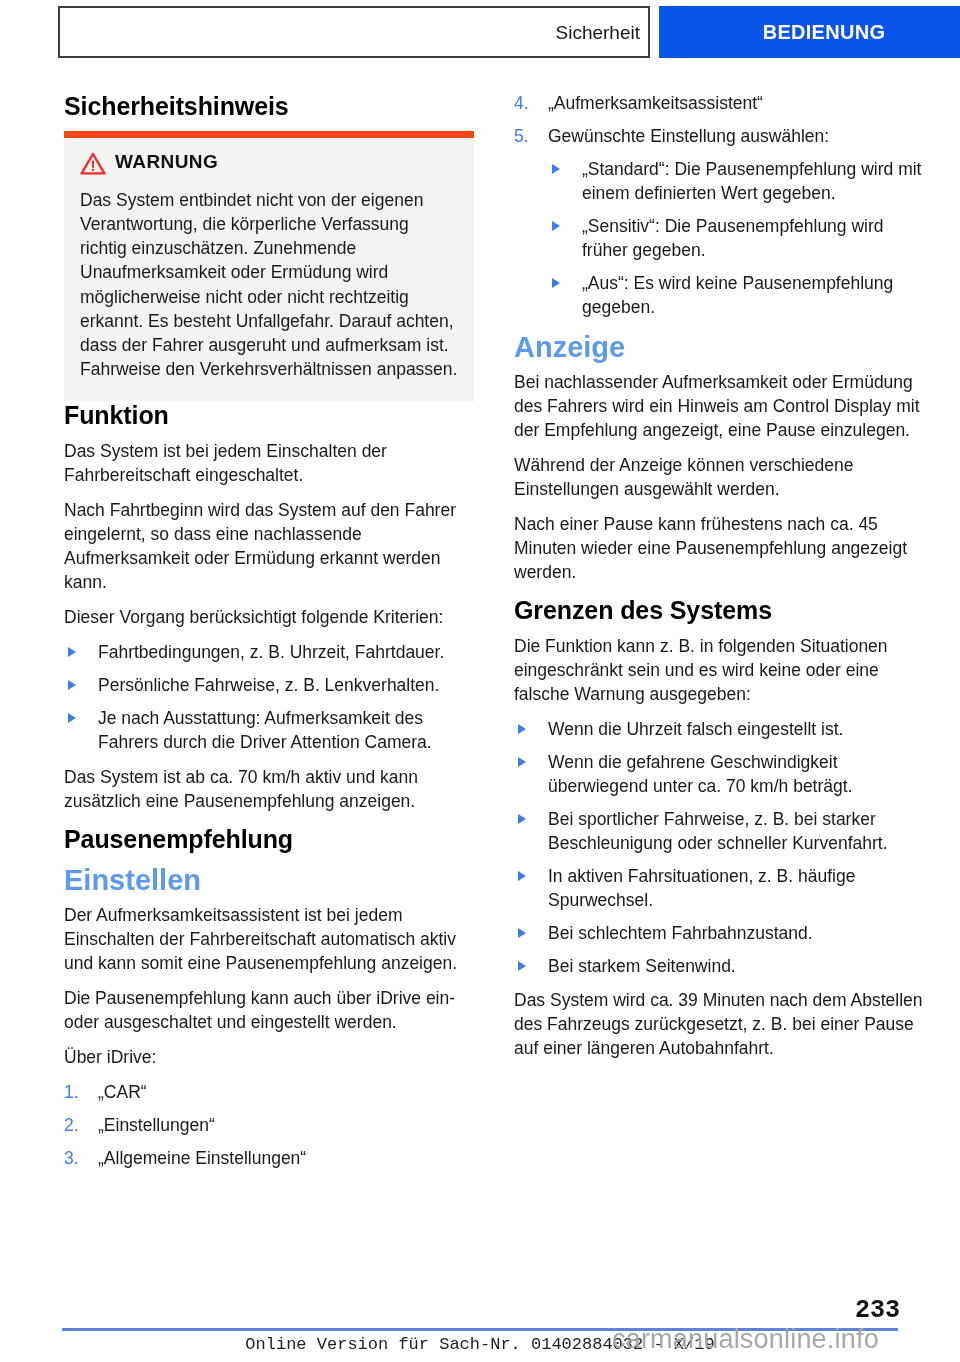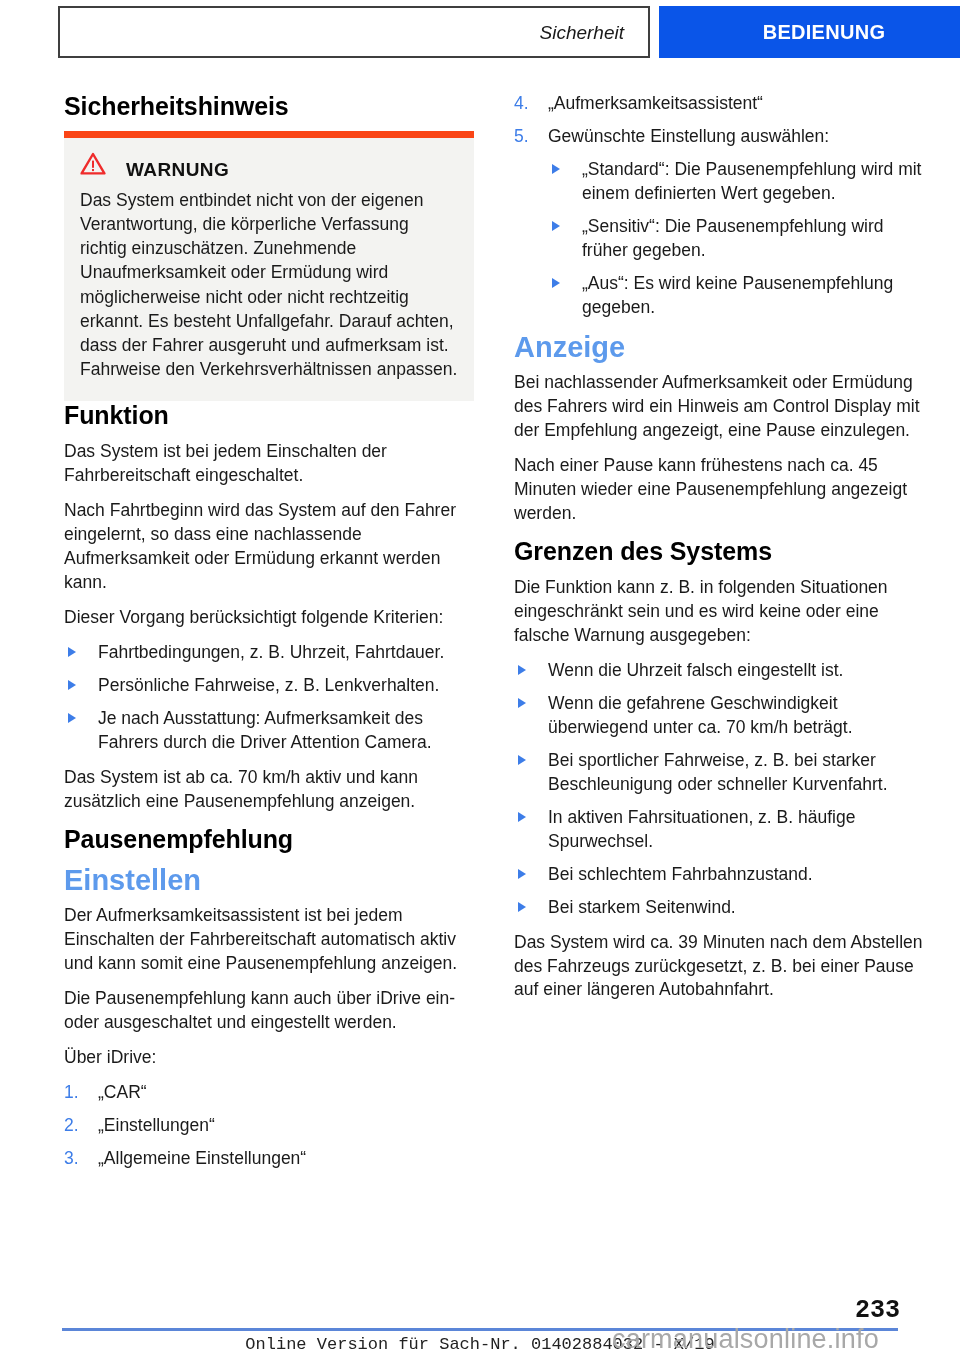--- a/index.html
+++ b/index.html
@@ -28,22 +28,21 @@
     left: 58px;
     top: 6px;
     width: 592px;
     height: 52px;
     border: 2px solid #3f3f3f;
     background: #ffffff;
     box-sizing: border-box;
     display: flex;
     align-items: center;
     justify-content: flex-end;
-    padding-right: 24px;
-    font-style: italic;
+    padding-right: 8px;
   }
   .header-chapter-label {
     font-size: 19px;
     color: #1a1a1a;
     line-height: 1;
   }
   .header-section-box {
     position: absolute;
     left: 659px;
     top: 6px;
@@ -114,22 +113,22 @@
     width: 410px;
   }
   .warn-box {
     background: #f3f3f1;
     width: 410px;
     padding: 14px 16px 20px 16px;
     box-sizing: border-box;
   }
   .warn-title-row {
     display: flex;
-    align-items: flex-end;
-    gap: 20px;
+    align-items: flex-start;
+    gap: 9px;
     margin-bottom: 9px;
   }
   .warn-icon { display: block; }
   .warn-title {
     font-size: 19px;
     font-weight: bold;
     letter-spacing: 0.4px;
     color: #111111;
     line-height: 1;
   }
@@ -333,20 +332,21 @@
           <li>
             <span class="bullet-tri"></span>
             <span>„Aus“: Es wird keine Pausenempfehlung gegeben.</span>
           </li>
         </ul>
       </li>
     </ol>
 
     <h3 class="hd sp-top-lg">Anzeige</h3>
     <p class="tx">Bei nachlassender Aufmerksamkeit oder Ermüdung des Fahrers wird ein Hinweis am Control Display mit der Empfehlung angezeigt, eine Pause einzulegen.</p>
+    <p class="tx">Während der Anzeige können verschiedene Einstellungen ausgewählt werden.</p>
     <p class="tx">Nach einer Pause kann frühestens nach ca. 45 Minuten wieder eine Pausenempfehlung angezeigt werden.</p>
 
     <h2 class="hd sp-top-md">Grenzen des Systems</h2>
     <p class="tx">Die Funktion kann z. B. in folgenden Situationen eingeschränkt sein und es wird keine oder eine falsche Warnung ausgegeben:</p>
 
     <ul class="bl">
       <li>
         <span class="bullet-tri"></span>
         <span>Wenn die Uhrzeit falsch eingestellt ist.</span>
       </li>

